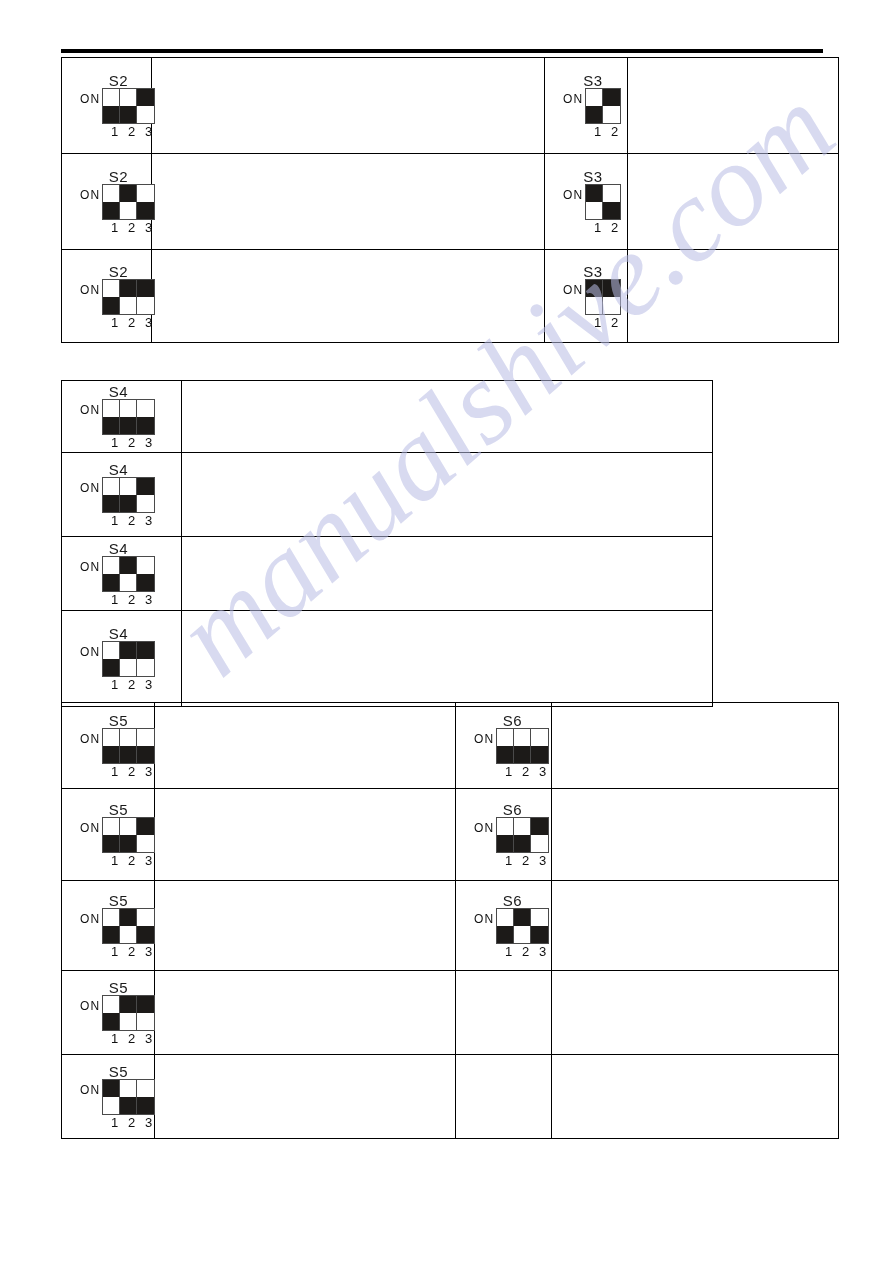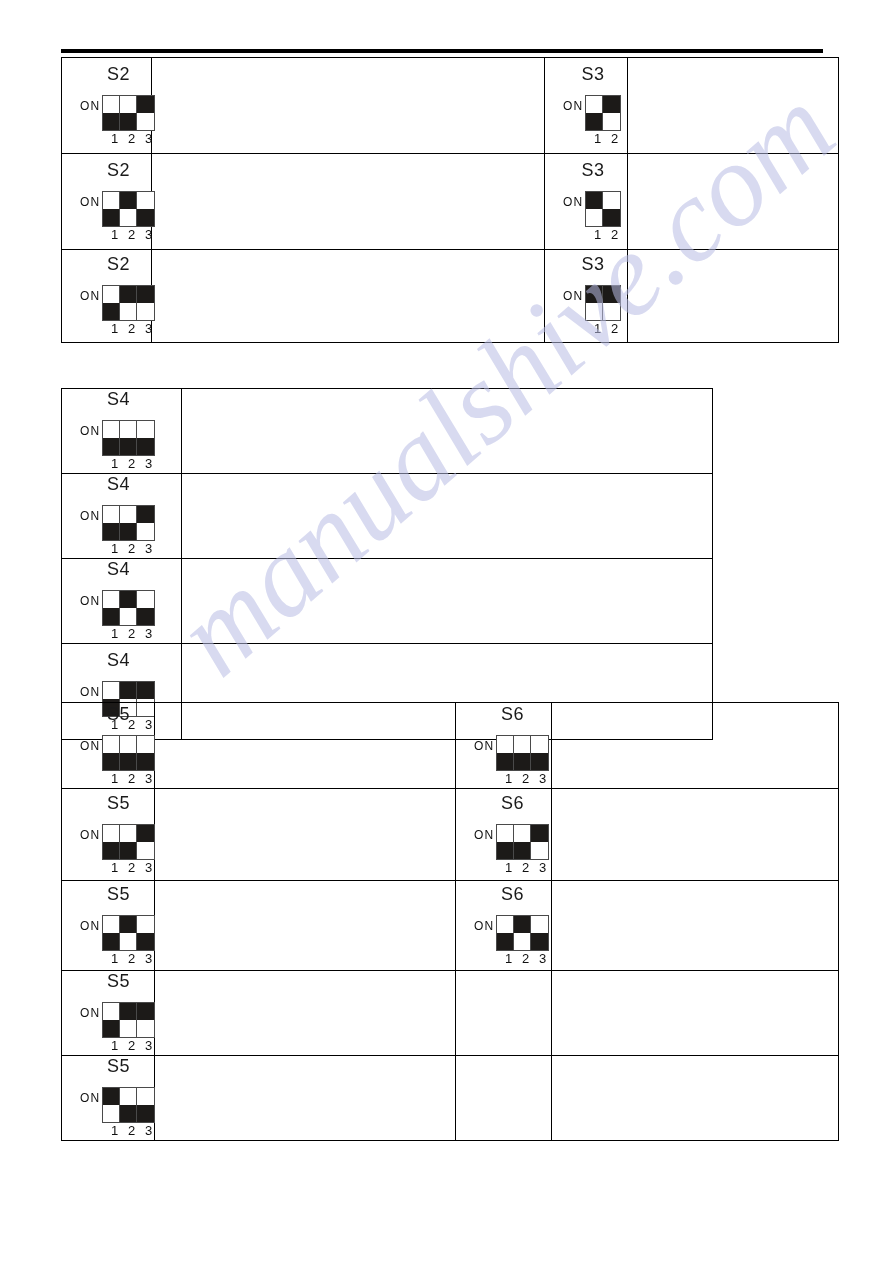--- a/index.html
+++ b/index.html
@@ -61,38 +61,38 @@
   }
   .tbl td.sw-cell { text-align: left; }
 
   
   .thick-rule {
     position: absolute;
     background: #000000;
   }
 
   #table1 { left: 61px; top: 57px; width: 777px; }
-  #table2 { left: 61px; top: 388px; width: 651px; }
+  #table2 { left: 61px; top: 380px; width: 651px; }
   #table3 { left: 61px; top: 702px; width: 777px; }
 
   
   .dip {
     display: inline-block;
     position: relative;
     margin: 4px 0 2px 18px;
   }
   .dip-top {
     font-family: "Liberation Sans", sans-serif;
-    font-size: 18px;
+    font-size: 15px;
     font-weight: 400;
     color: #1a1a1a;
     text-align: center;
     line-height: 13px;
     letter-spacing: .5px;
-    margin-bottom: 14px;
+    margin-bottom: 1px;
   }
   .dip-mid {
     display: flex;
     align-items: center;
   }
   .dip-on {
     font-family: "Liberation Sans", sans-serif;
     font-size: 12px;
     color: #111111;
     letter-spacing: 1.2px;

